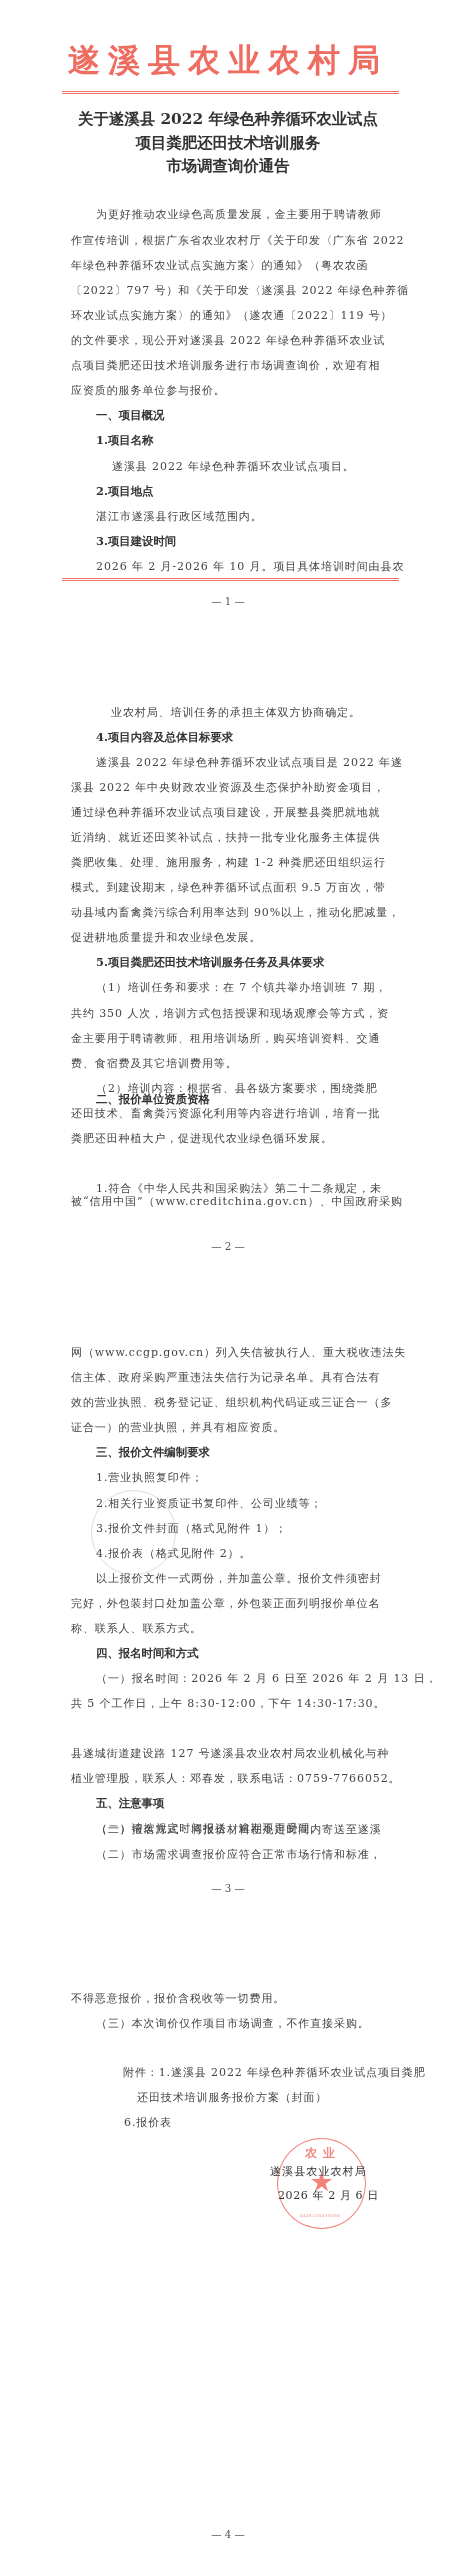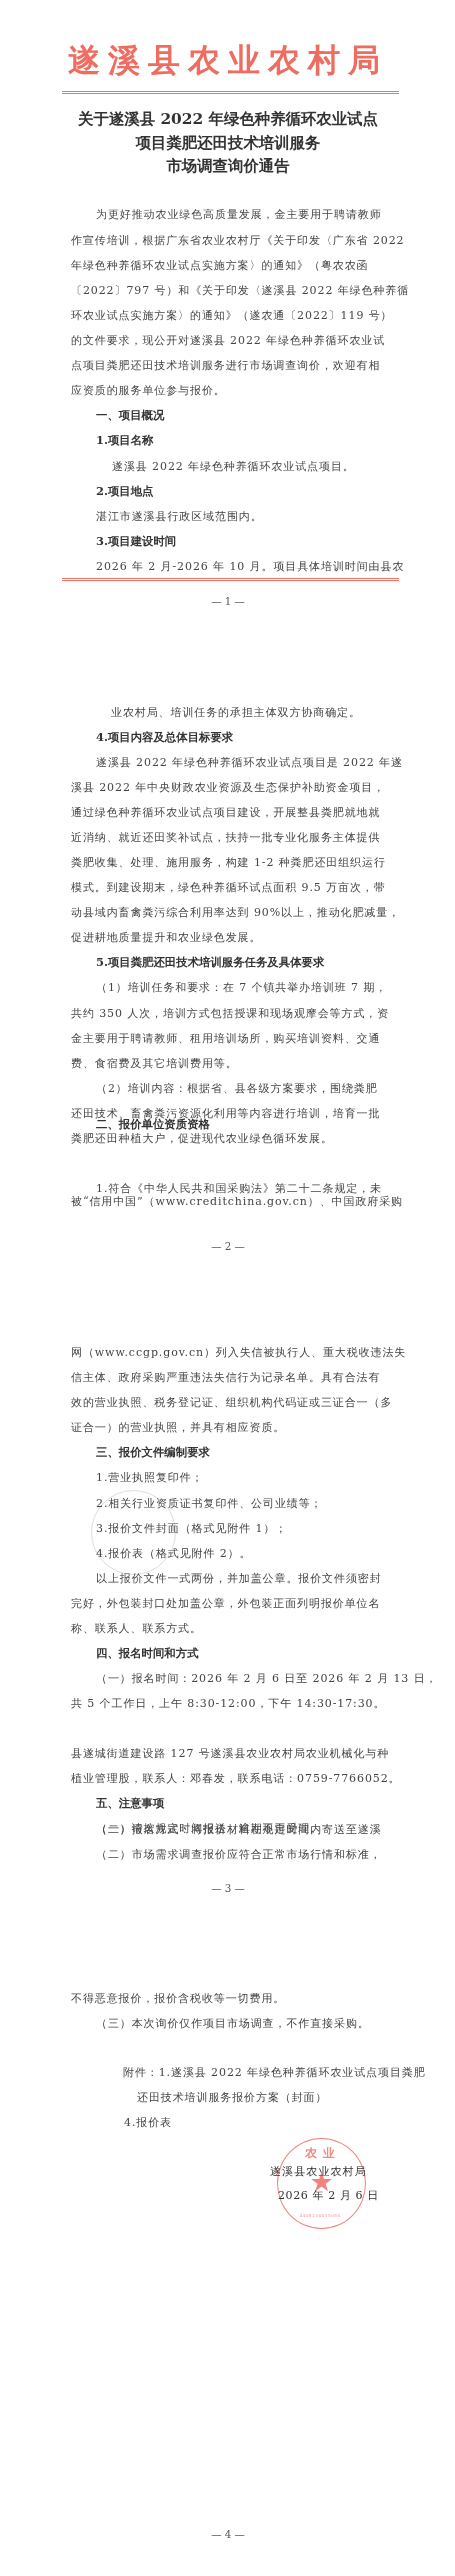--- a/index.html
+++ b/index.html
@@ -61,21 +61,21 @@
 <div class="abs line" style="top:900px;">动县域内畜禽粪污综合利用率达到 90%以上，推动化肥减量，</div>
 <div class="abs line" style="top:925px;">促进耕地质量提升和农业绿色发展。</div>
 <div class="abs heading" style="top:950px;">5.项目粪肥还田技术培训服务任务及具体要求</div>
 <div class="abs line indent" style="top:975px;">（1）培训任务和要求：在 7 个镇共举办培训班 7 期，</div>
 <div class="abs line" style="top:1001px;">共约 350 人次，培训方式包括授课和现场观摩会等方式，资</div>
 <div class="abs line" style="top:1026px;">金主要用于聘请教师、租用培训场所，购买培训资料、交通</div>
 <div class="abs line" style="top:1051px;">费、食宿费及其它培训费用等。</div>
 <div class="abs line indent" style="top:1076px;">（2）培训内容：根据省、县各级方案要求，围绕粪肥</div>
 <div class="abs line" style="top:1101px;">还田技术、畜禽粪污资源化利用等内容进行培训，培育一批</div>
 <div class="abs line" style="top:1126px;">粪肥还田种植大户，促进现代农业绿色循环发展。</div>
-<div class="abs heading" style="top:1112px;text-align:right;">二、报价单位资质资格</div>
+<div class="abs heading" style="top:1087px;text-align:right;">二、报价单位资质资格</div>
 <div class="abs line indent" style="top:1176px;">1.符合《中华人民共和国采购法》第二十二条规定，未</div>
 <div class="abs line" style="top:1189px;">被“信用中国”（www.creditchina.gov.cn）、中国政府采购</div>
 
 <div class="abs pagenum" style="top:1240px;">— 2 —</div>
 
 <div class="abs line" style="top:1340px;">网（www.ccgp.gov.cn）列入失信被执行人、重大税收违法失</div>
 <div class="abs line" style="top:1365px;">信主体、政府采购严重违法失信行为记录名单。具有合法有</div>
 <div class="abs line" style="top:1390px;">效的营业执照、税务登记证、组织机构代码证或三证合一（多</div>
 <div class="abs line" style="top:1415px;">证合一）的营业执照，并具有相应资质。</div>
 <div class="abs heading" style="top:1440px;">三、报价文件编制要求</div>
@@ -101,21 +101,21 @@
 
 <div class="abs pagenum" style="top:1882px;">— 3 —</div>
 
 <div class="abs line" style="top:1986px;">不得恶意报价，报价含税收等一切费用。</div>
 <div class="abs line indent" style="top:2011px;">（三）本次询价仅作项目市场调查，不作直接采购。</div>
 
 <div class="abs line indent" style="top:2060px; left:95px;margin-left:28px;">
   <span>附件：</span><span>1.遂溪县 2022 年绿色种养循环农业试点项目粪肥</span>
 </div>
 <div class="abs line" style="top:2085px; left:137px;">还田技术培训服务报价方案（封面）</div>
-<div class="abs line" style="top:2110px; left:124px;">4.报价表</div>
+<div class="abs line" style="top:2110px; left:124px;">6.报价表</div>
 
 <div class="abs seal" style="left:277px; top:2138px; width:89px; height:91px;">
   <div class="abs seal-star" style="left:0; width:100%; top:28.5px;">★</div>
   <div class="abs seal-text-arc" style="left:27px; top:5.7px; letter-spacing:5.7px;">农业</div>
   <div class="abs seal-code" style="left:21.7px; top:74px;">4408234035686</div>
 </div>
 
 <div class="abs line" style="top:2159px; left:270px; width:auto; letter-spacing:1.1px; color:#333;">遂溪县农业农村局</div>
 <div class="abs line" style="top:2183px; left:278px; width:auto; letter-spacing:0.6px; color:#333;">2026 年 2 月 6 日</div>
 

